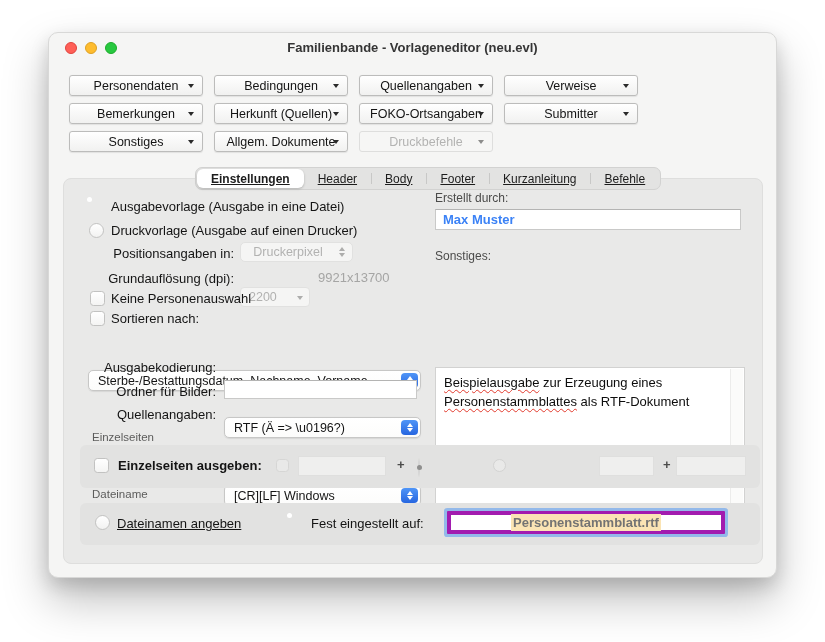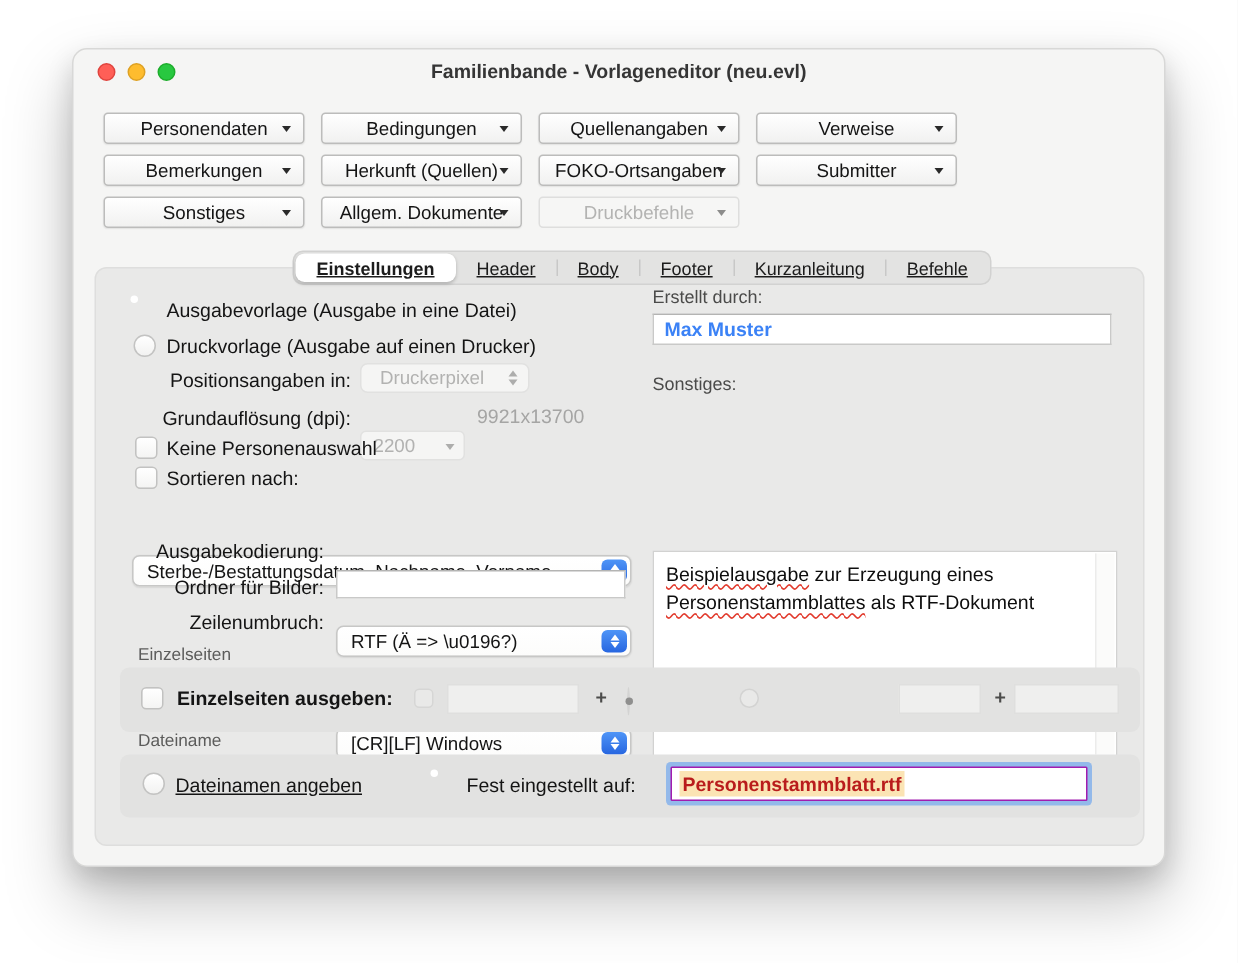--- a/index.html
+++ b/index.html
@@ -77,22 +77,22 @@
 
   .combo { position:relative; display:flex; align-items:center; background:#f5f5f4; border:1px solid #e1e1e0; border-radius:4px; font-size:12.5px; color:#b2b2b1; padding:0 20px 0 8px; }
   .combo .chev-dn { position:absolute; right:6px; top:8px; border-top-color:#adadac; }
 
   .txtarea { background:#ffffff; border:1px solid #d2d2d1; position:relative; font-size:13px; color:#0d0d0d; line-height:19px; padding:5px 22px 5px 8px; }
   .scrolltrack { position:absolute; right:1px; top:1px; bottom:1px; width:13px; background:#fbfbfa; border-left:1px solid #ececeb; }
   .squiggle { text-decoration:underline; text-decoration-style:wavy; text-decoration-color:#e23b2e; text-decoration-thickness:1px; text-underline-offset:2px; }
 
   .groupbox { position:absolute; background:#e2e2e1; border-radius:6px; }
 
-  .focusfield { position:absolute; background:#ffffff; border:1px solid #a21caf; border-radius:1px;
-    box-shadow:0 0 0 3px #93b9ea; display:flex; align-items:center; padding:0 5px; font-size:13px; font-weight:bold; color:#b91c1c; }
+  .focusfield { position:absolute; background:#ffffff; border:4px solid #a21caf; border-radius:1px;
+    box-shadow:0 0 0 3px #93b9ea; display:flex; align-items:center; padding:0 5px; font-size:13px; font-weight:bold; color:#737373;justify-content:center; }
   .hl { background:#fbe4b4; padding:1px 2px; }
 
   .plus { font-size:13px; color:#4c4c4b; font-weight:bold; }
   .dis-lbl { font-size:13px; color:#9e9e9d; white-space:nowrap;margin-top:48px; }
   .bold-lbl { font-weight:bold; }
 </style>
 </head>
 <body>
 
 <div class="window">
@@ -209,21 +209,21 @@
           <span class="chev-up"></span>
           <span class="chev-dn"></span>
         </span>
     </div>
 
     <span class="abs lbl-r" style="left:0px; top:205px; width:152px;">Ordner für Bilder:</span>
     <div class="abs tfield" style="left:160px; top:201px; width:193px; height:19px;">
       <span></span>
     </div>
 
-    <span class="abs lbl-r" style="left:0px; top:228px; width:152px;">Zeilenumbruch:</span>
+    <span class="abs lbl-r" style="left:0px; top:228px; width:152px;">Quellenangaben:</span>
     <div class="abs popup" style="left:160px; top:224px; width:197px; height:21px;">
       <span>[CR][LF] Windows</span>
       <span class="popup-cap">
           <span class="chev-up"></span>
           <span class="chev-dn"></span>
         </span>
     </div>
 
     
     <span class="abs small-lbl" style="left:371px; top:12px;">Erstellt durch:</span>

